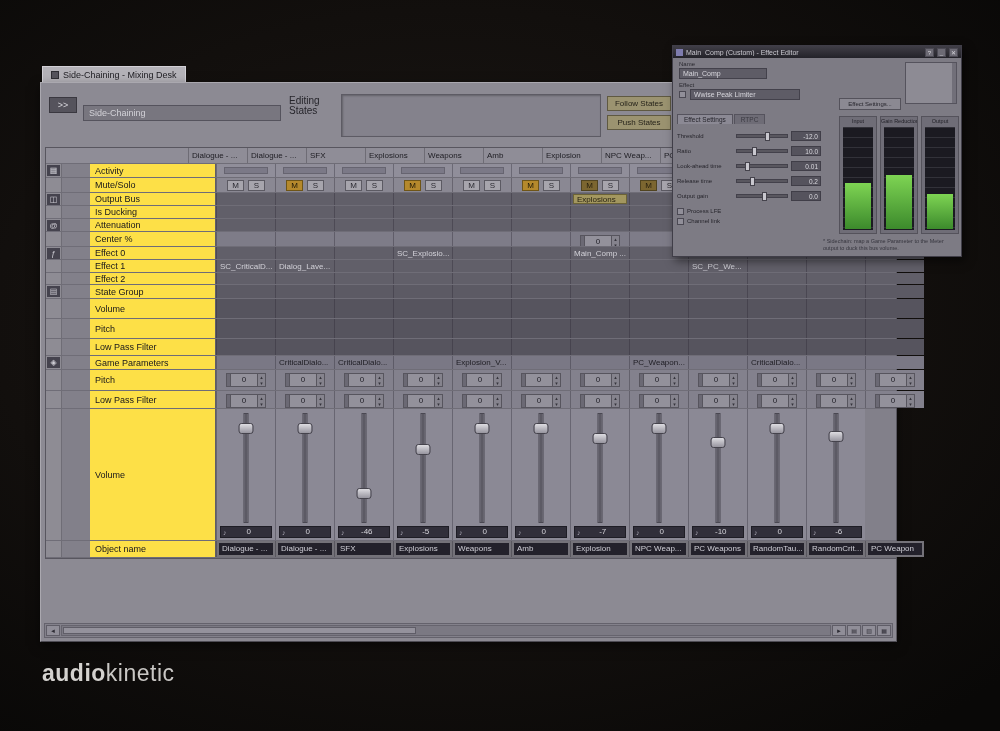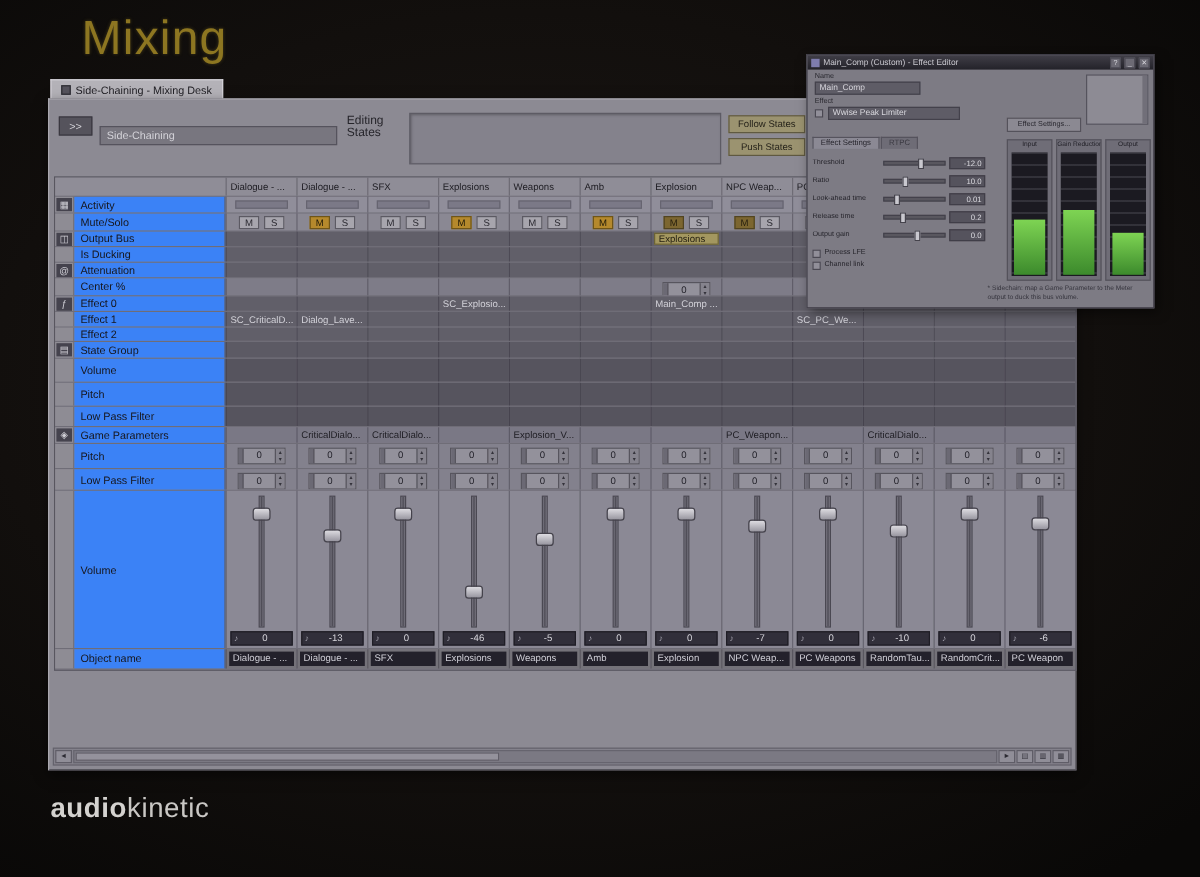--- a/index.html
+++ b/index.html
@@ -33,22 +33,22 @@
   
   .grid{position:absolute;top:64px;left:4px;width:852px;border:1px solid #58565f;background:#82808a;}
   .grid-row{display:flex;border-bottom:1px solid #6f6d77;}
   .corner{flex:0 0 142px;background:#8f8d97;}
   .hcell{flex:0 0 59px;background:#8f8d97;font-size:8px;color:#1d1c22;padding:3px 0 0 3px;
     border-left:1px solid #6e6c75;white-space:nowrap;overflow:hidden;}
   .lbl-icon{flex:0 0 16px;background:#8e8c94;border-right:1px solid #6f6d76;display:flex;
     align-items:center;justify-content:center;}
   .icon-chip{width:13px;height:11px;background:#45434e;color:#cfced5;font-size:8px;
     line-height:11px;text-align:center;}
-  .lbl{flex:0 0 126px;background:#3b82f6;color:#17161b;font-size:9px;padding-left:5px;
-    border-right:1px solid #5f5d66;display:flex;align-items:center;white-space:nowrap;overflow:hidden;}
+  .lbl{flex:0 0 126px;background:#fde047;color:#17161b;font-size:9px;padding-left:5px;
+    border-right:1px solid #5f5d66;display:flex;align-items:center;white-space:nowrap;overflow:hidden;margin-left:28px;}
   .cell{flex:0 0 59px;border-left:1px solid rgba(40,38,48,.35);position:relative;overflow:hidden;}
   .r-activity .cell{background:#908e9a;}
   .act-inset{margin:3px 7px;height:7px;background:#7b7987;border:1px solid #666470;}
   .r-muteSolo .cell{background:#8a8893;display:flex;align-items:center;justify-content:center;gap:4px;}
   .btn-ms{width:17px;height:11px;background:#a7a5ad;border:1px solid #5c5a63;color:#2b2a31;
     font-size:8px;line-height:10px;text-align:center;display:inline-block;}
   .btn-ms.on{background:#b5892c;border-color:#6f5517;color:#1f1908;}
   .btn-ms.dim{background:#7c6630;border-color:#514420;color:#271f0e;}
   .r-outputBus .cell,.r-isDucking .cell,.r-attenuation .cell,
   .r-effect0 .cell,.r-effect1 .cell,.r-effect2 .cell,.r-effect3 .cell{background:#615f69;}
@@ -138,21 +138,20 @@
   
   .brand{position:absolute;left:42px;top:660px;font-size:23px;color:#d4d2cf;letter-spacing:.5px;}
   .brand .b{font-weight:bold;}
   .brand .k{font-weight:normal;opacity:.95;}
 </style>
 </head>
 <body>
 
 <div class="stage">
 
-  <div class="slide-title">Mixing</div>
 
   <div class="window">
     <div class="tabbar">
       <div class="tab">
         <span class="tab-ic"></span>
         <span>Side-Chaining - Mixing Desk</span>
       </div>
     </div>
     <div class="win-body">
       <div class="toolbar">
@@ -762,28 +761,20 @@
           </div>
           <div class="grid-row r-faders" style="height: 132px;">
             <div class="lbl-icon"></div>
             <div class="lbl">Volume</div>
             <div class="cell">
               <div class="fader-track"></div>
               <div class="fader-knob" style="top: 13.9px;"></div>
               <div class="db-box">
                 <span class="db-icon">♪</span>
                 <span class="db-val">0</span>
-              </div>
-            </div>
-            <div class="cell">
-              <div class="fader-track"></div>
-              <div class="fader-knob" style="top: 32.3657px;"></div>
-              <div class="db-box">
-                <span class="db-icon">♪</span>
-                <span class="db-val">-13</span>
               </div>
             </div>
             <div class="cell">
               <div class="fader-track"></div>
               <div class="fader-knob" style="top: 13.9px;"></div>
               <div class="db-box">
                 <span class="db-icon">♪</span>
                 <span class="db-val">0</span>
               </div>
             </div>

